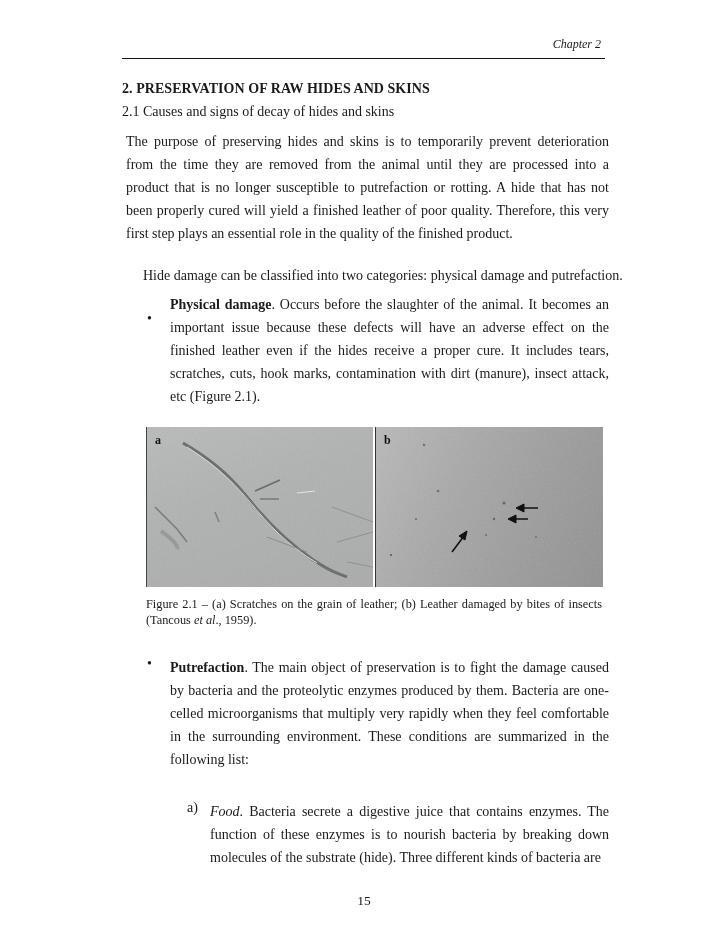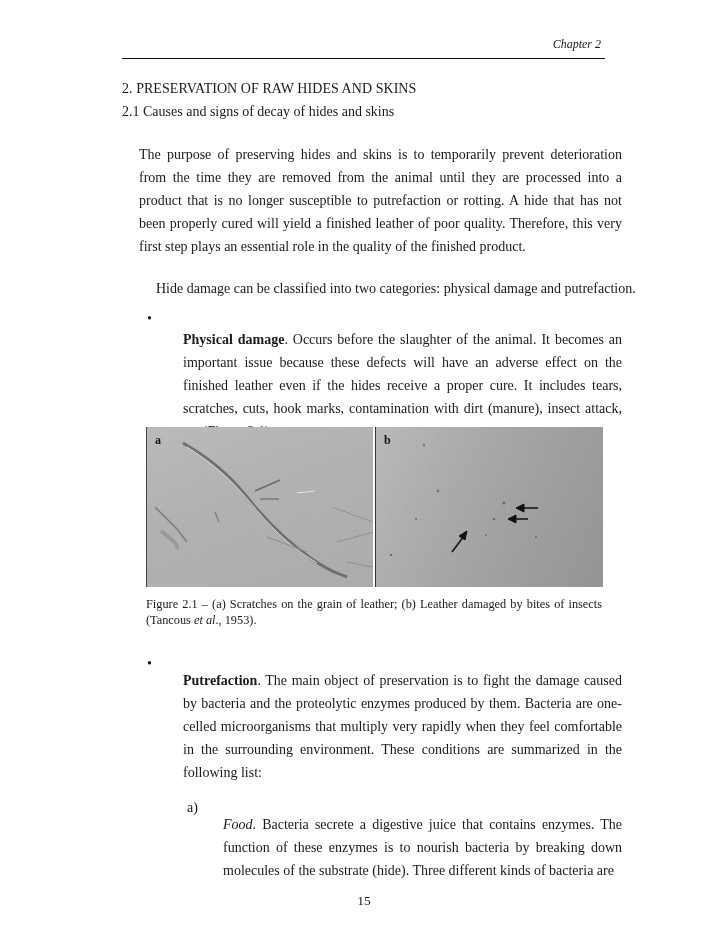--- a/index.html
+++ b/index.html
@@ -26,48 +26,48 @@
       padding-right: 4px;
       box-sizing: border-box;
     }
     .header-rule {
       left: 122px; top: 58px; width: 483px; height: 0;
       border-top: 1.4px solid #111;
     }
 
     .h1 {
       left: 122px; top: 80px;
-      font-weight: normal;
+      font-weight: bold;
       font-size: 14px;
       line-height: 18px;
       letter-spacing: 0.05px;
     }
     .h2 {
       left: 122px; top: 103px;
       font-weight: normal;
       font-size: 14px;
       line-height: 18px;
     }
 
     .para {
       font-size: 14px;
       line-height: 23px;
       text-align: justify;
       text-align-last: left;
-      margin: 17px;
+      margin: 4px;
     }
     .p1 { left: 122px; top: 126px; width: 483px; }
     .p2 { left: 139px; top: 260px; width: 483px; }
     .bullet-dot {
       position: absolute;
       font-size: 14px;
       line-height: 23px;
     }
     .b1-dot { left: 147px; top: 307px; }
-    .b1-text { left: 166px; top: 311px; width: 439px; font-family: Liberation Serif, serif; }
+    .b1-text { left: 166px; top: 289px; width: 439px; font-family: Liberation Serif, serif; }
     .b2-dot { left: 147px; top: 652px; }
     .b2-text { left: 166px; top: 652px; width: 439px; }
 
     .figure {
       left: 146px; top: 427px; width: 456px; height: 160px;
       background: #fff;
     }
     .panel {
       position: absolute; top: 0; height: 160px;
       overflow: hidden;
@@ -196,21 +196,21 @@
         <line x1="152" y1="92" x2="138" y2="92" stroke-width="1.5"></line>
         <polygon points="132,92 140,88 140,96"></polygon>
         <line x1="76" y1="125" x2="88" y2="109" stroke-width="1.5"></line>
         <polygon points="91,104 89,113 83,109"></polygon>
       </g>
     </svg>
     <span class="panel-label">b</span>
   </div>
 </div>
 
-<div class="abs caption"><span>Figure 2.1 – (a) Scratches on the grain of leather; (b) Leather damaged by bites of insects (Tancous </span><i>et al</i><span>., 1953).</span></div>
+<div class="abs caption"><span>Figure 2.1 – (a) Scratches on the grain of leather; (b) Leather damaged by bites of insects (Tancous </span><i>et al</i><span>., 1959).</span></div>
 
 <span class="bullet-dot b2-dot">•</span>
 <p class="abs para b2-text"><b>Putrefaction</b><span>.  The main object of preservation is to fight the damage caused by bacteria and the proteolytic enzymes produced by them.  Bacteria are one-celled microorganisms that multiply very rapidly when they feel comfortable in the surrounding environment.  These conditions are summarized in the following list:</span></p>
 
 <span class="abs sub-label">a)</span>
 <p class="abs para sub-text"><i>Food</i><span>.  Bacteria secrete a digestive juice that contains enzymes. The function of these enzymes is to nourish bacteria by breaking down molecules of the substrate (hide).  Three different kinds of bacteria are</span></p>
 
 <div class="abs page-number">15</div>
 
 </body></html>

